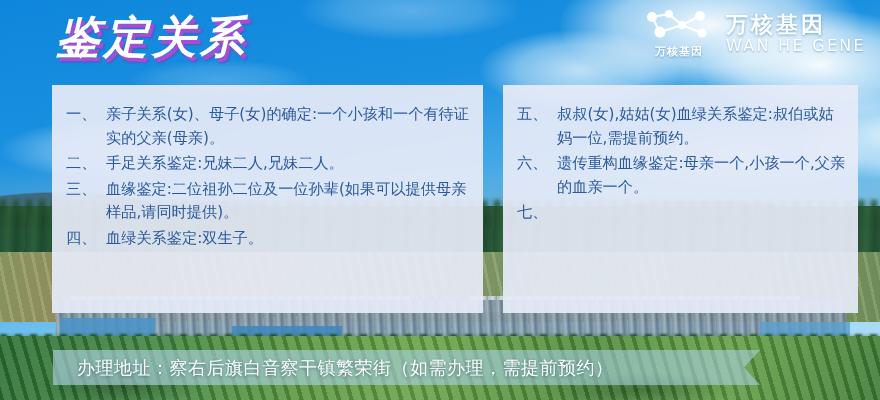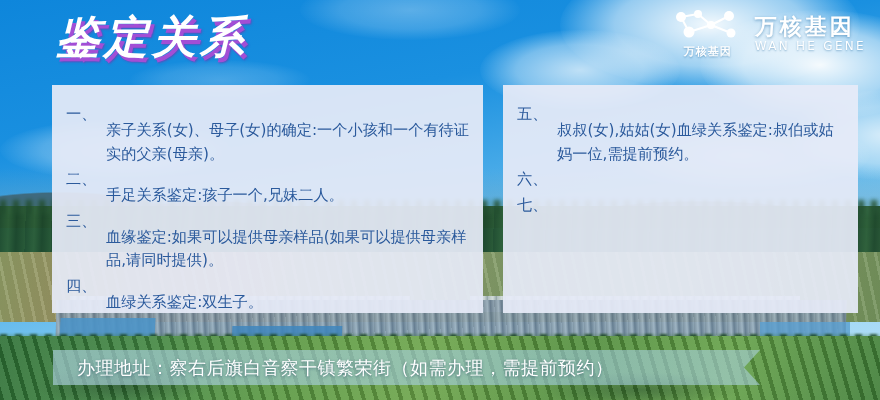--- a/index.html
+++ b/index.html
@@ -155,21 +155,21 @@
     color: #ffffff;
     letter-spacing: 1px;
     text-shadow: 0 1px 2px rgba(0,80,140,.45);
   }
   .logo-words { display: flex; flex-direction: column; line-height: 1.05; }
   .logo-cn {
     font-size: 22px; font-weight: 700; color: #ffffff; letter-spacing: 3px;
     text-shadow: 0 1px 3px rgba(0,80,140,.45);
   }
   .logo-en {
-    font-size: 12px; color: #ffffff; letter-spacing: 2.3px; text-align: right;
+    font-size: 16px; color: #ffffff; letter-spacing: 2.3px; text-align: right;
     text-shadow: 0 1px 2px rgba(0,80,140,.4);
     margin-top: 2px;
   }
 
   
   .panel {
     position: absolute;
     top: 85px;
     background: rgba(230,235,247,.93);
     box-sizing: border-box;
@@ -187,21 +187,20 @@
     margin-bottom: 2px;
     font-family: "DejaVu Sans", "Liberation Sans", sans-serif;
   }
   .item-num {
     flex: 0 0 auto;
     width: 40px;
     white-space: nowrap;
   }
   .item-text {
     flex: 1 1 auto;
-    margin-top: 16px;
   }
 
   
   .footer {
     position: absolute;
     left: 53px;
     top: 350px;
     width: 707px;
     height: 35px;
     background: linear-gradient(to right, rgba(178,214,232,.62) 0%, rgba(165,208,230,.58) 70%, rgba(175,212,232,.55) 100%);
@@ -273,39 +272,40 @@
     </div>
   </div>
 
   <div class="panel panel-left">
     <div class="item">
       <span class="item-num">一、</span>
       <span class="item-text">亲子关系(女)、母子(女)的确定:一个小孩和一个有待证实的父亲(母亲)。</span>
     </div>
     <div class="item">
       <span class="item-num">二、</span>
-      <span class="item-text">手足关系鉴定:孩子一个,兄妹二人。</span>
+      <span class="item-text">手足关系鉴定:兄妹二人,兄妹二人。</span>
     </div>
     <div class="item">
       <span class="item-num">三、</span>
-      <span class="item-text">血缘鉴定:如果可以提供母亲样品(如果可以提供母亲样品,请同时提供)。</span>
+      <span class="item-text">血缘鉴定:二位祖孙二位及一位孙辈(如果可以提供母亲样品,请同时提供)。</span>
     </div>
     <div class="item">
       <span class="item-num">四、</span>
       <span class="item-text">血绿关系鉴定:双生子。</span>
     </div>
   </div>
 
   <div class="panel panel-right">
     <div class="item">
       <span class="item-num">五、</span>
       <span class="item-text">叔叔(女),姑姑(女)血绿关系鉴定:叔伯或姑妈一位,需提前预约。</span>
     </div>
     <div class="item">
       <span class="item-num">六、</span>
+      <span class="item-text">遗传重构血缘鉴定:母亲一个,小孩一个,父亲的血亲一个。</span>
     </div>
     <div class="item">
       <span class="item-num">七、</span>
     </div>
   </div>
 
   <div class="footer">
     <span class="footer-text">办理地址：察右后旗白音察干镇繁荣街（如需办理，需提前预约）</span>
   </div>
 

